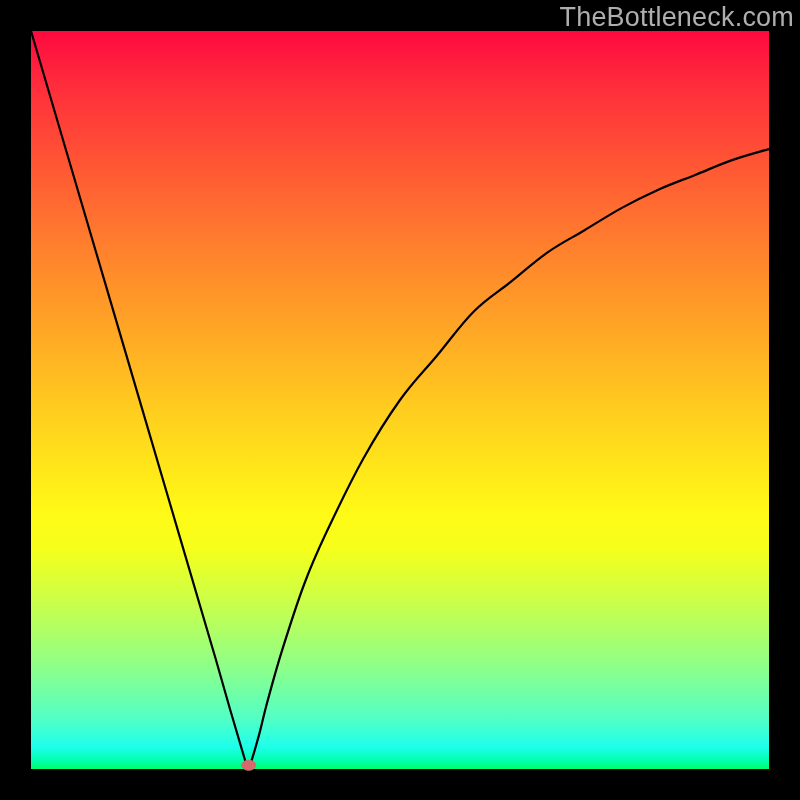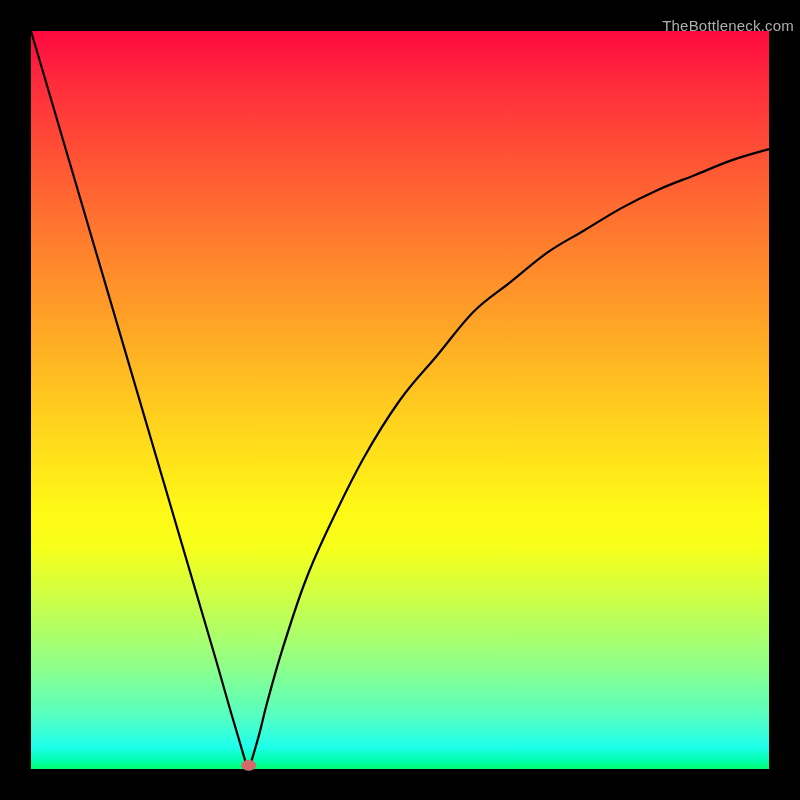--- a/index.html
+++ b/index.html
@@ -51,24 +51,24 @@
     fill: none;
     stroke: #000;
     stroke-width: 2.2;
   }
   .marker {
     fill: #d46a6c;
     stroke: #d46a6c;
   }
   .watermark {
     position: absolute;
-    top: 17px;
+    top: 2px;
     right: 6px;
     color: #aeaeae;
-    font-size: 15px;
+    font-size: 27px;
     font-weight: 400;
     letter-spacing: 0.2px;
     pointer-events: none;
   }
 </style>
 </head>
 <body>
 
 <div class="chart-container">
   <div class="plot-area">

